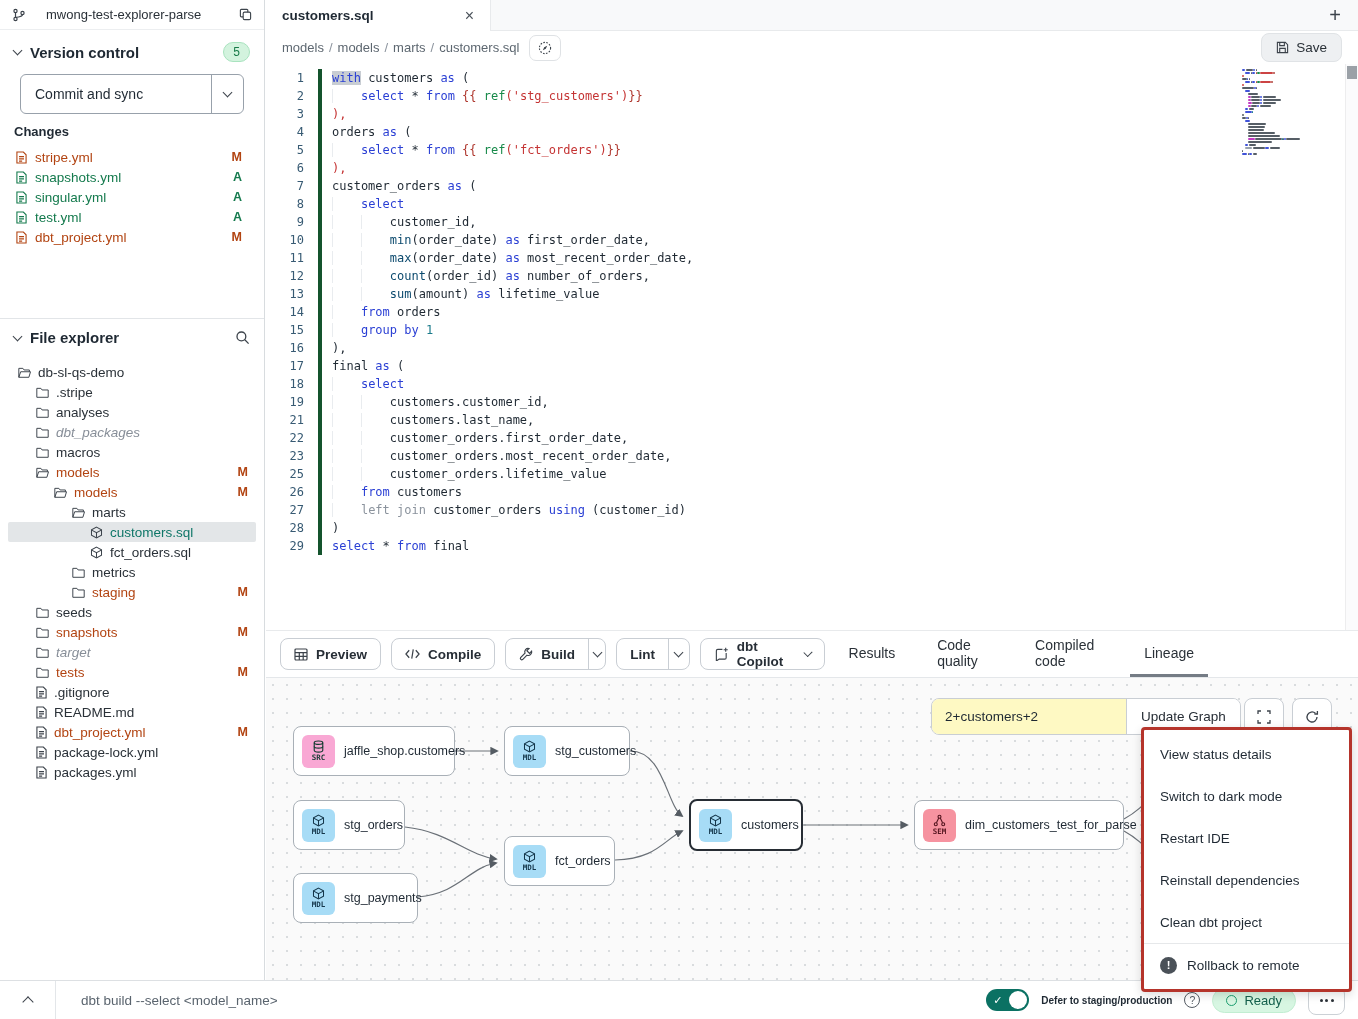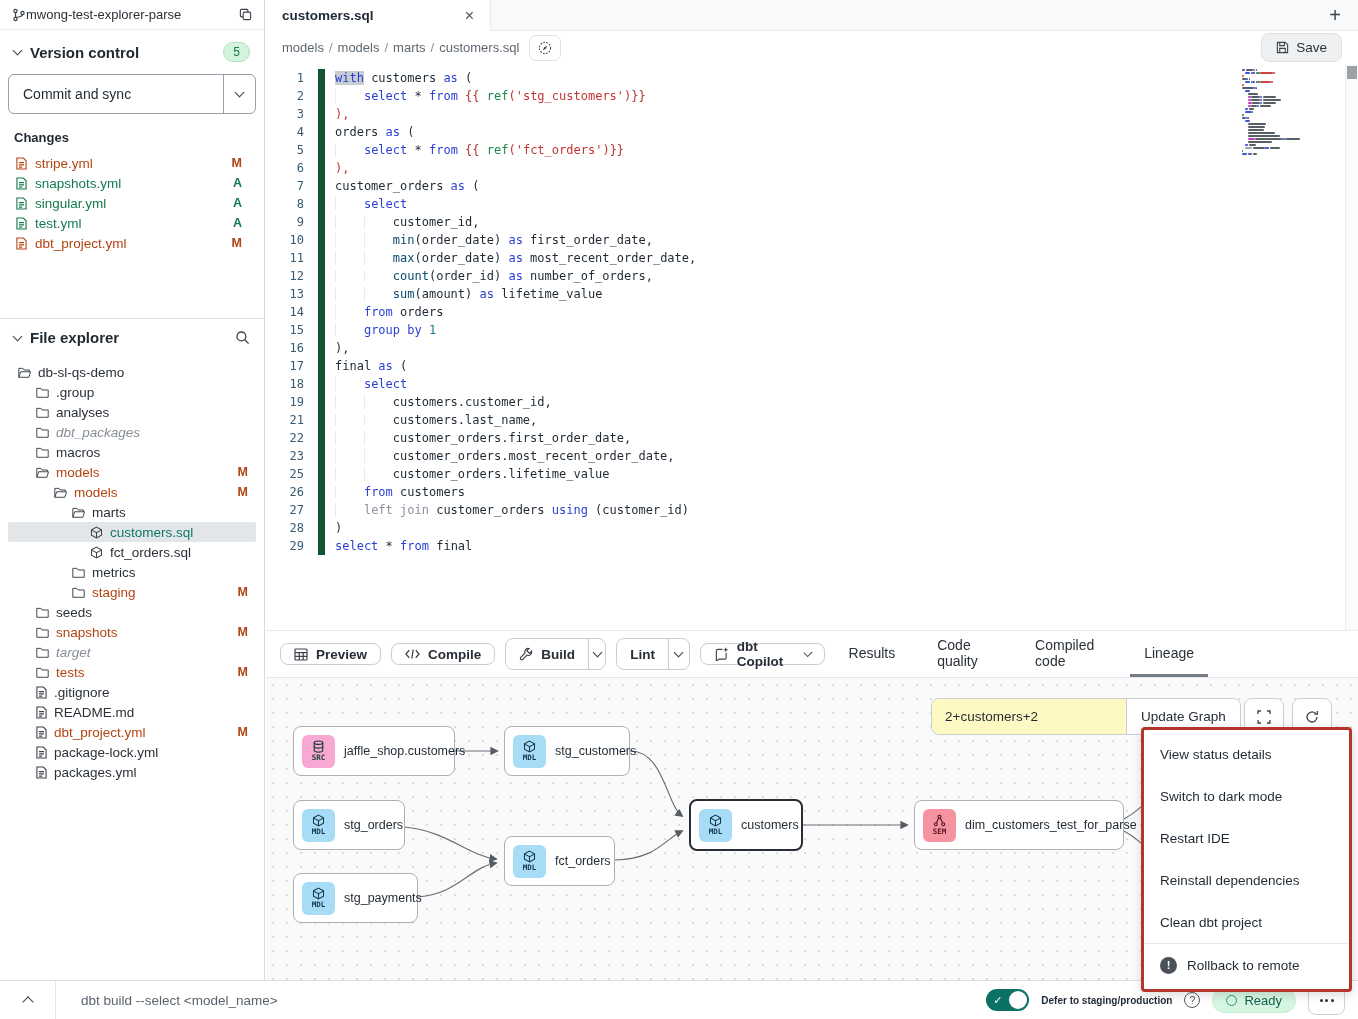--- a/index.html
+++ b/index.html
@@ -1,32 +1,32 @@
 <!DOCTYPE html>
 <html><head>
 <meta charset="utf-8">
 <style>
   * { margin:0; padding:0; box-sizing:border-box; }
   body { background:#e8e8e8; font-family:"Liberation Sans", sans-serif; }
   .screen { position:relative; width:1358px; height:1019px; background:#fff; color:#1f2933; overflow:hidden; font-family:"Liberation Sans", sans-serif; }
 
   
   .sidebar { position:absolute; left:0; top:0; width:265px; height:980px; background:#fff; border-right:1px solid #d8dcdf; display:flex; flex-direction:column; }
-  .branch-row { flex:0 0 30px; display:flex; align-items:center; gap:0; padding:0 12px; border-bottom:1px solid #eceef0; font-size:13px; color:#2a3138; }
+  .branch-row { flex:0 0 30px; display:flex; align-items:center; gap:20px; padding:0 12px; border-bottom:1px solid #eceef0; font-size:13px; color:#2a3138; }
   .branch-name { flex:1; white-space:nowrap; overflow:hidden; }
   .icon { display:inline-flex; align-items:center; justify-content:center; color:#3c434b; }
   .vc-section { height:288px; padding:12px 8px 0; }
   .section-header { display:flex; align-items:center; gap:9px; padding:0 6px; }
   .chev { width:7px; height:7px; border-right:1.6px solid #3c434b; border-bottom:1.6px solid #3c434b; transform:rotate(45deg); margin-top:-3px; }
   .section-title { font-weight:bold; font-size:15px; color:#1f2933; }
   .vc-badge { margin-left:auto; background:#d3f3de; color:#177a48; border:1px solid #a9e3bf; border-radius:11px; font-size:12px; padding:2px 9px; }
-  .commit-btn { margin:12px 0 0; height:40px; display:flex; border:1px solid #98a1ab; border-radius:6px; background:#fff; overflow:hidden; align-items:stretch; }
+  .commit-btn { margin:12px 12px 0; height:40px; display:flex; border:1px solid #98a1ab; border-radius:6px; background:#fff; overflow:hidden; align-items:stretch; }
   .commit-main { flex:1; display:flex; align-items:center; padding:0 14px; font-size:14px; color:#1f2933; }
   .commit-caret { width:32px; border-left:1px solid #98a1ab; display:flex; align-items:center; justify-content:center; }
-  .changes-label { font-weight:bold; font-size:13px; margin:16px 6px 8px; }
+  .changes-label { font-weight:bold; font-size:13px; margin:10px 6px 8px; }
   .change-row { display:flex; align-items:center; gap:8px; height:20px; padding:0 8px; font-size:13.5px; }
   .change-status { margin-left:auto; font-weight:bold; font-size:12.5px; margin-right:6px; }
   .col-M { color:#b24412; } .col-A { color:#147a4d; }
   .fe-section { flex:1; border-top:1px solid #e2e5e8; padding:10px 8px 0; overflow:hidden; }
   .fe-search { margin-left:auto; }
   .tree { margin-top:16px; }
   .tree-row { display:flex; align-items:center; gap:7px; height:20px; font-size:13.5px; color:#2a3138; border-radius:2px; }
   .tree-row .tree-status { margin-left:auto; margin-right:8px; font-weight:bold; font-size:12.5px; }
   .tree-row.muted { color:#878e98; font-style:italic; }
   .tree-row.mod { color:#b24412; }
@@ -40,36 +40,36 @@
   .tab-add { margin-left:auto; width:46px; display:flex; align-items:center; justify-content:center; font-size:20px; color:#3c434b; }
   .crumb-row { flex:0 0 33px; display:flex; align-items:center; padding:0 16px; font-size:13px; color:#5d6770; }
   .crumb-sep { padding:0 5px; color:#8b939d; }
   .compass-btn { margin-left:10px; width:32px; height:26px; border:1px solid #dfe2e5; border-radius:7px; display:flex; align-items:center; justify-content:center; background:#fff; }
   .save-btn { margin-left:auto; display:flex; align-items:center; gap:7px; background:#eef0f2; border:1px solid #e0e3e6; border-radius:8px; padding:6px 14px; font-size:13.5px; color:#2a3138; }
 
   .editor { position:relative; flex:1; background:#fff; overflow:hidden; }
   .code { position:absolute; left:0; top:0; right:13px; bottom:0; font-family:"DejaVu Sans Mono", monospace; font-size:12px; line-height:18px; padding-top:5px; }
   .code-line { display:flex; height:18px; }
   .ln { flex:0 0 52px; text-align:right; padding-right:14px; color:#375a73; }
-  .lc { white-space:pre; border-left:7px solid #14532d; padding-left:10px; color:#1f2933; }
+  .lc { white-space:pre; border-left:4px solid #14532d; padding-left:10px; color:#1f2933; }
   .tk-kw { color:#2a3fd4; } .tk-fn { color:#0c4a6e; } .tk-str { color:#c53434; }
   .tk-jin { color:#ae352c; } .tk-ref { color:#188a4a; } .tk-num { color:#1a7a8a; }
   .tk-gray { color:#8b939d; } .tk-p { color:#1f2933; }
   .tk-ind { box-shadow: inset 1px 0 0 #e9ecef; }
   .tk-sel { background:#c8cdd3; }
   .minimap { position:absolute; right:16px; top:5px; width:100px; }
   .mm-line { height:2px; margin-bottom:1px; display:flex; }
   .mm-seg { height:2px; border-radius:1px; }
   .mm-kw{background:#4053d8;} .mm-fn{background:#c23ac2;} .mm-str{background:#cc4444;} .mm-jin{background:#b0453c;}
   .mm-ref{background:#1d8a4c;} .mm-num{background:#147a8a;} .mm-gray{background:#9aa2ac;} .mm-p{background:#565e66;}
   .vscroll { position:absolute; right:0; top:0; bottom:0; width:13px; background:#fbfbfc; border-left:1px solid #ededee; }
   .vthumb { position:absolute; top:2px; right:1px; width:10px; height:13px; background:#9ba1a7; }
 
   .toolbar { flex:0 0 48px; border-top:1px solid #e8eaec; border-bottom:1px solid #e4e7ea; display:flex; align-items:center; padding:0 14px; gap:10px; background:#fff; }
-  .btn { display:flex; align-items:center; gap:8px; border:1px solid #c9ced4; border-radius:8px; background:#fff; height:22px; padding:0 13px; font-size:13.5px; font-weight:bold; color:#272e36; }
+  .btn { display:flex; align-items:center; gap:8px; border:1px solid #c9ced4; border-radius:8px; background:#fff; height:32px; padding:0 13px; font-size:13.5px; font-weight:bold; color:#272e36; }
   .split { display:flex; border:1px solid #c9ced4; border-radius:8px; height:32px; overflow:hidden; background:#fff; align-items:stretch; }
   .split .btn-part { display:flex; align-items:center; gap:8px; padding:0 13px; font-size:13.5px; font-weight:bold; color:#272e36; }
   .split .caret-part { border-left:1px solid #c9ced4; width:30px; display:flex; align-items:center; justify-content:center; }
   .panel-tabs { margin-left:auto; display:flex; gap:14px; padding-right:136px; align-self:stretch; }
   .ptab { display:flex; align-items:center; font-size:14px; color:#2a3138; padding:0 14px; border-bottom:3px solid transparent; }
   .ptab.active { border-bottom-color:#757c85; }
 
   .lineage { position:relative; flex:0 0 302px; background-color:#fafafa;
     background-image:radial-gradient(#d9dcde 1px, transparent 1.2px); background-size:14px 14px; }
   .edges-svg { position:absolute; left:0; top:0; }
@@ -216,21 +216,21 @@
               </svg>
             </span>
             <span>db-sl-qs-demo</span>
           </div>
           <div class="tree-row" style="padding-left: 28px;">
             <span class="icon">
               <svg width="13" height="12" viewBox="0 0 16 14" fill="none" stroke="currentColor" stroke-width="1.2">
                 <path d="M1 2.5h5l1.5 2H15v9H1z"></path>
               </svg>
             </span>
-            <span>.group</span>
+            <span>.stripe</span>
           </div>
           <div class="tree-row" style="padding-left: 28px;">
             <span class="icon">
               <svg width="13" height="12" viewBox="0 0 16 14" fill="none" stroke="currentColor" stroke-width="1.2">
                 <path d="M1 2.5h5l1.5 2H15v9H1z"></path>
               </svg>
             </span>
             <span>analyses</span>
           </div>
           <div class="tree-row muted" style="padding-left: 28px;">

